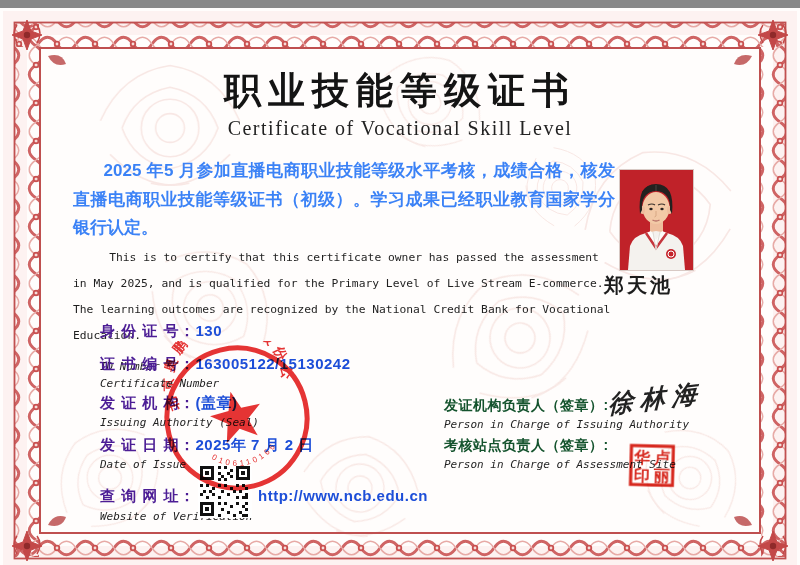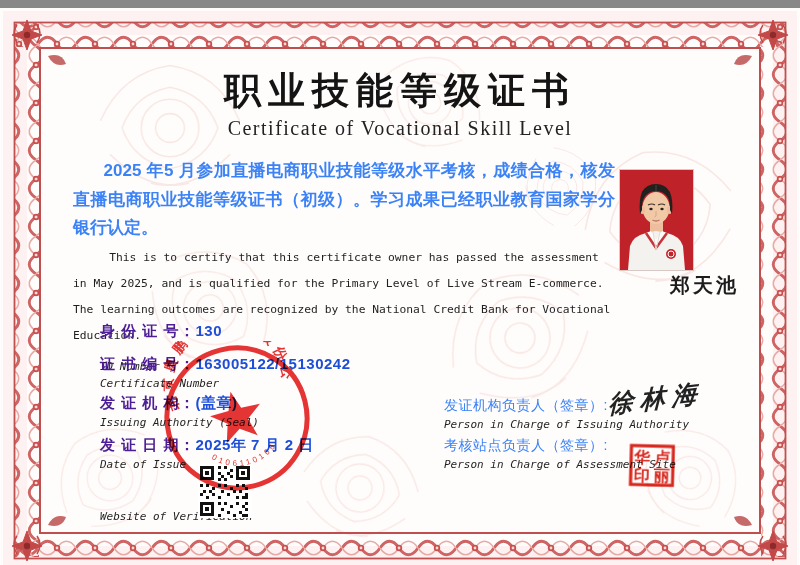--- a/index.html
+++ b/index.html
@@ -22,29 +22,29 @@
     left:73px;top:149px;width:542px;
     font-size:17px;font-weight:700;line-height:28.5px;text-indent:1.8em;
     text-align:justify;color:#3b82f6;
   }
   .body-en{
     left:73px;top:237px;width:540px;
     font-family:"DejaVu Sans Mono", monospace;
     font-size:11.3px;line-height:26px;text-indent:3.2em;color:#1f1f1f;
   }
   .photo{left:620px;top:162px;width:73px;height:100px;box-shadow:0 0 0 1px #d8c9c4;}
-  .name-cn{left:575px;top:264px;width:164px;text-align:right;font-size:20px;font-weight:700;letter-spacing:3px;}
+  .name-cn{left:604px;top:264px;width:164px;text-align:left;font-size:20px;font-weight:700;letter-spacing:3px;}
   .name-en{left:575px;top:291px;width:164px;text-align:center;font-size:17px;color:#111;}
   .field-label{font-size:15px;font-weight:700;letter-spacing:1px;color:#4c1d95;white-space:nowrap;}
   .field-value{font-size:15px;font-weight:700;letter-spacing:.5px;color:#1d4ed8;}
   .field-en{
     font-family:"DejaVu Sans Mono", monospace;font-style:italic;
     font-size:11px;color:#1f1f1f;white-space:nowrap;
   }
-  .r-label{font-size:14px;font-weight:400;letter-spacing:.5px;color:#3b82f6;white-space:nowrap;}
+  .r-label{font-size:14px;font-weight:700;letter-spacing:.5px;color:#14532d;white-space:nowrap;}
   .signature{
     left:608px;top:374px;font-family:"DejaVu Serif", serif;font-style:italic;font-weight:700;
     font-size:25px;letter-spacing:7px;color:#222;transform:rotate(-7deg) skewX(-8deg);
   }
   .seal-svg{left:162px;top:333px;mix-blend-mode:multiply;opacity:.93;}
   .sq-seal{left:629px;top:436px;mix-blend-mode:multiply;transform:rotate(1.5deg);}
   .qr{left:198px;top:456px;}
 </style>
 </head>
 <body>
@@ -169,20 +169,22 @@
   <div class="abs" style="left:100px;top:386px;">
     <span class="field-label">发 证 机 构：</span><span class="field-value">(盖章)</span>
   </div>
   <div class="abs field-en" style="left:100px;top:408px;">Issuing Authority (Seal)</div>
 
   <div class="abs" style="left:100px;top:428px;">
     <span class="field-label">发 证 日 期：</span><span class="field-value">2025年 7 月 2 日</span>
   </div>
   <div class="abs field-en" style="left:100px;top:450px;">Date of Issue</div>
 
+  <div class="abs field-label" style="left:100px;top:479px;">查 询 网 址：</div>
+  <div class="abs field-value" style="left:258px;top:479px;">http://www.ncb.edu.cn</div>
   <div class="abs field-en" style="left:100px;top:502px;">Website of Verification</div>
 
   <svg class="abs qr" width="54" height="54" viewBox="0 0 54 54">
     <rect width="54" height="54" fill="#fff"></rect>
     <g fill="#111">
       <path d="M2,2h14v14h-14z M5,5v8h8v-8z" fill-rule="evenodd"></path>
         <rect x="7" y="7" width="4" height="4"></rect>
       <path d="M38,2h14v14h-14z M41,5v8h8v-8z" fill-rule="evenodd"></path>
         <rect x="43" y="7" width="4" height="4"></rect>
       <path d="M2,38h14v14h-14z M5,41v8h8v-8z" fill-rule="evenodd"></path>

